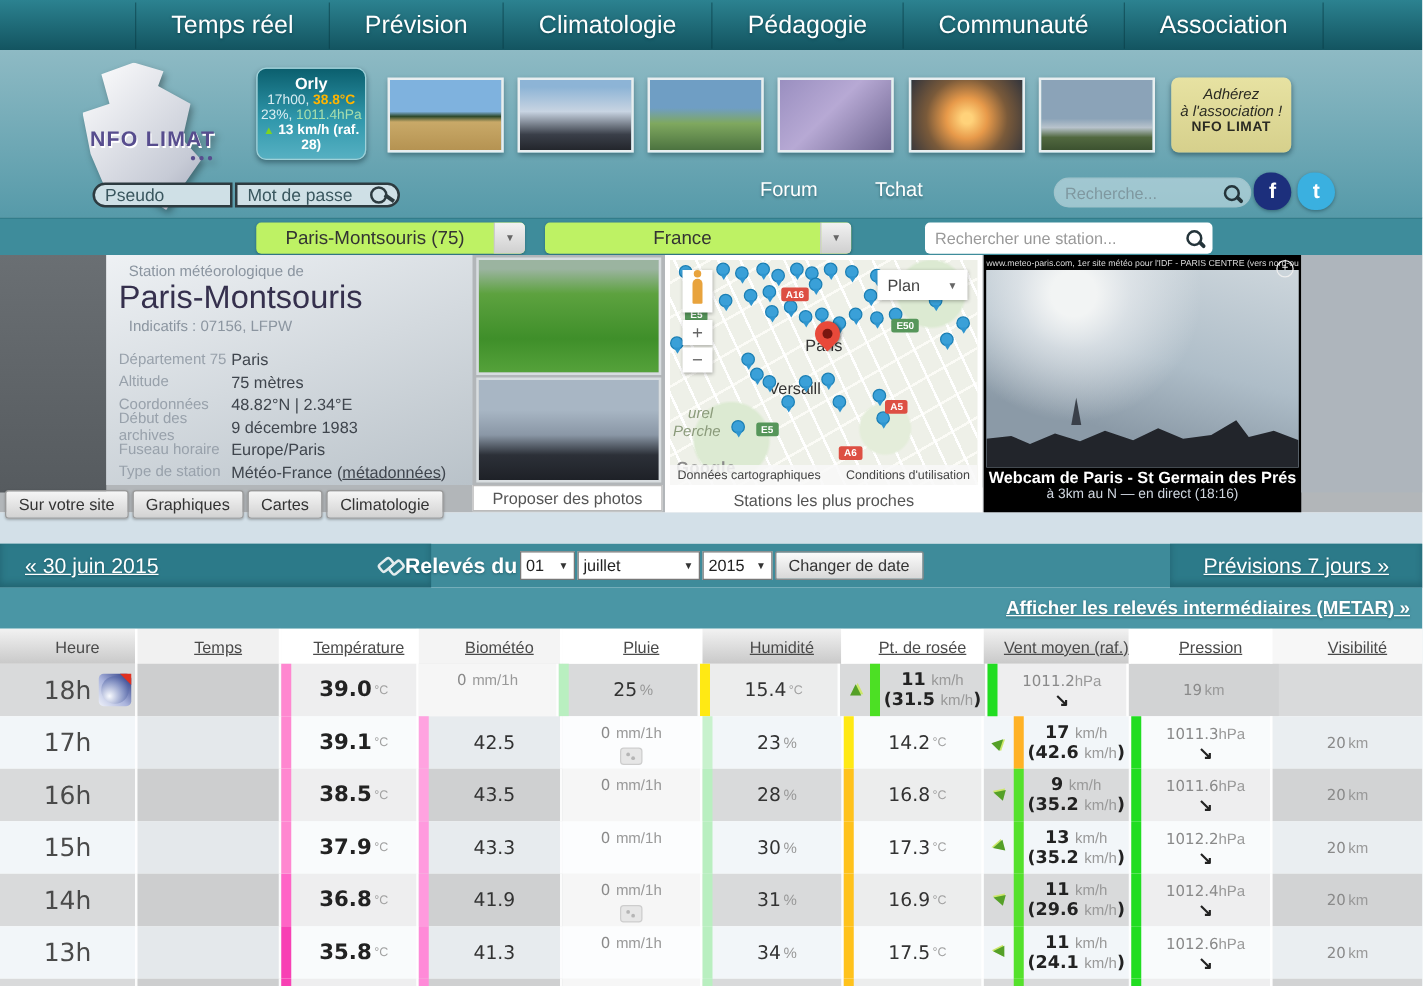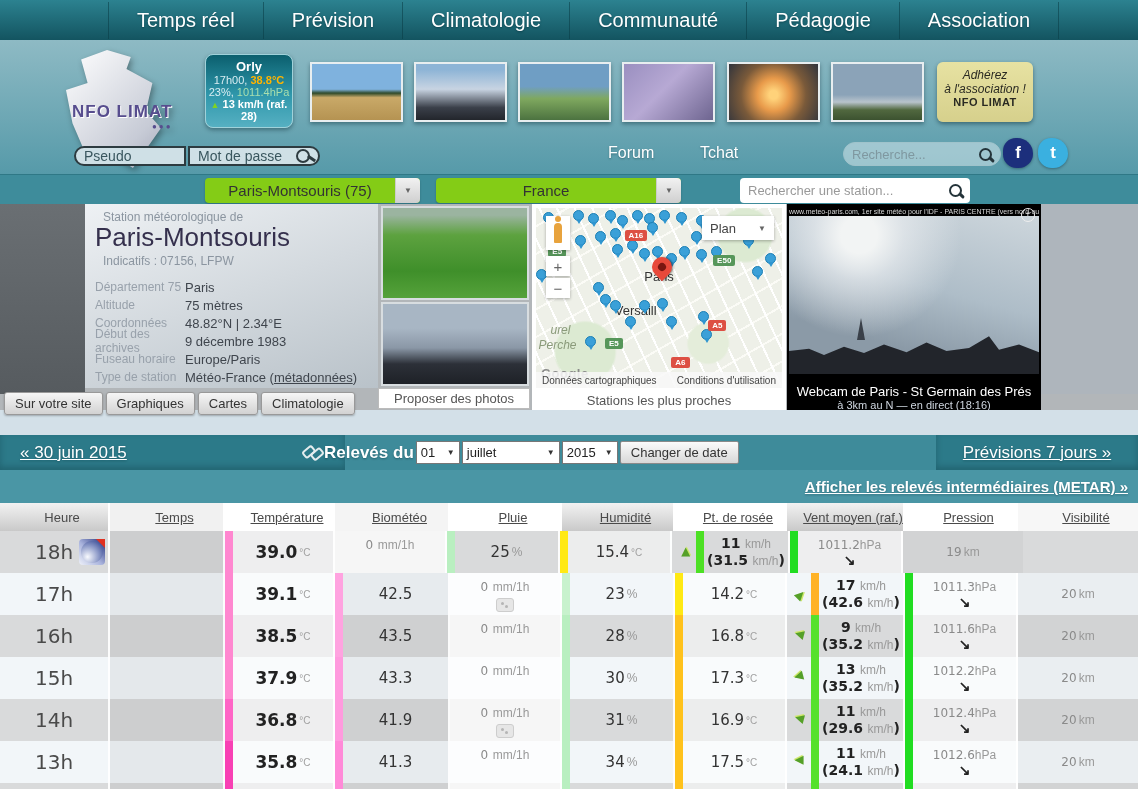--- a/index.html
+++ b/index.html
@@ -37,21 +37,21 @@
   .keyicon{width:10px;height:10px;border:2px solid #2d3b40;border-radius:50%;position:relative;}
   .keyicon::after{content:'';position:absolute;left:9px;top:6px;width:9px;height:3px;background:#2d3b40;transform:rotate(35deg);}
   .hlink{position:absolute;top:104px;color:#fff;font-size:16px;cursor:pointer;text-shadow:0 1px 2px rgba(0,40,50,.4);}
   .searchpill{position:absolute;left:843px;top:102px;width:158px;height:24px;border-radius:13px;background:rgba(214,231,236,.55);border:1px solid #9fc3cb;display:flex;align-items:center;justify-content:space-between;padding:0 8px;box-sizing:border-box;color:#7f98a0;font-size:13px;}
   .mag{width:9px;height:9px;border:2px solid #24343a;border-radius:50%;position:relative;display:inline-block;}
   .mag::after{content:'';position:absolute;width:7px;height:3px;background:#24343a;transform:rotate(45deg);right:-5px;bottom:-2px;border-radius:2px;}
   .social{position:absolute;top:98px;width:30px;height:30px;border-radius:45% 55% 50% 48%;display:flex;align-items:center;justify-content:center;color:#fff;font-weight:bold;font-size:17px;cursor:pointer;box-shadow:0 1px 3px rgba(0,30,40,.4);}
 
   
   .stationbar{position:absolute;left:0;top:174px;width:1138px;height:30px;background:#3e8c9b;border-top:1px solid #2f7886;box-sizing:border-box;}
-  .dropdown{position:absolute;top:3px;height:25px;background:#84cc16;border-radius:4px;display:flex;align-items:stretch;overflow:hidden;box-shadow:0 1px 2px rgba(0,30,40,.3);cursor:pointer;}
+  .dropdown{position:absolute;top:3px;height:25px;background:#bef264;border-radius:4px;display:flex;align-items:stretch;overflow:hidden;box-shadow:0 1px 2px rgba(0,30,40,.3);cursor:pointer;}
   .dropdown .val{flex:1;display:flex;align-items:center;justify-content:center;font-size:15px;color:#333;}
   .dropdown .arrbox{width:24px;background:linear-gradient(#f2f2f2,#cfcfcf);border-left:1px solid #ccc;display:flex;align-items:center;justify-content:center;color:#666;font-size:8px;}
   .searchstation{position:absolute;left:740px;top:3px;width:230px;height:25px;background:#fff;border-radius:4px;display:flex;align-items:center;justify-content:space-between;padding:0 8px;box-sizing:border-box;color:#999;font-size:13px;}
 
   
   .content{position:absolute;left:0;top:204px;width:1138px;height:206px;background:#b2b6b9;}
   .darkedge{position:absolute;left:0;top:0;width:85px;height:190px;background:linear-gradient(#6a6f73,#565b5f);}
   .panel{position:absolute;left:85px;top:0;width:293px;height:184px;background:linear-gradient(160deg,#eef1f4,#b9c2c9);}
   .panel .sup{position:absolute;left:18px;top:6px;font-size:12px;color:#8b95a0;}
   .panel .title{position:absolute;left:10px;top:18px;font-size:26px;color:#35304d;}
@@ -84,21 +84,21 @@
   .zbtn{position:absolute;left:10px;width:24px;height:20px;background:#fff;box-shadow:0 1px 3px rgba(0,0,0,.3);z-index:4;display:flex;align-items:center;justify-content:center;font-size:15px;color:#666;cursor:pointer;}
   .attrib{position:absolute;left:0;bottom:0;width:100%;height:16px;background:rgba(248,248,248,.85);display:flex;justify-content:space-between;align-items:center;padding:0 6px;box-sizing:border-box;font-size:10px;color:#444;z-index:4;}
   .mapcaption{position:absolute;left:0;top:186px;width:254px;height:20px;background:#fff;display:flex;align-items:center;justify-content:center;font-size:13px;color:#555;}
   .webcam{position:absolute;left:787px;top:0;width:254px;height:206px;background:#000;padding:2px;box-sizing:border-box;}
   .camtop{height:10px;color:#d8d8d8;font-size:7px;white-space:nowrap;overflow:hidden;display:flex;align-items:center;}
   .camplus{position:absolute;right:6px;top:4px;width:12px;height:12px;border:1px solid #eee;border-radius:50%;color:#eee;font-size:9px;line-height:11px;text-align:center;z-index:5;cursor:pointer;}
   .camimg{position:relative;height:158px;background:radial-gradient(circle at 28% 12%,#f2f4f4 0 8%,rgba(240,242,244,.6) 20%,transparent 45%),linear-gradient(195deg,#cdd6dc,#aebdc8 45%,#8b9aa7 75%);overflow:hidden;}
   .skyline{position:absolute;left:0;bottom:0;width:100%;height:42px;background:#22252b;clip-path:polygon(0 45%,8% 40%,14% 55%,22% 35%,30% 50%,38% 30%,47% 48%,55% 25%,63% 45%,72% 38%,80% 10%,84% 42%,92% 30%,100% 48%,100% 100%,0 100%);}
   .eiffel{position:absolute;left:27%;bottom:34px;width:0;height:0;border-left:4px solid transparent;border-right:4px solid transparent;border-bottom:22px solid #3a4049;}
   .camcap{height:30px;color:#fff;text-align:center;}
-  .camcap .l1{font-size:13px;font-weight:normal;margin-top:10px;}
+  .camcap .l1{font-size:13px;font-weight:bold;margin-top:0;}
   .camcap .l2{font-size:11px;color:#cfd6df;}
   .rightgrey{position:absolute;left:1041px;top:0;width:97px;height:190px;background:#aeb5bc;}
   .tabsbar{position:absolute;left:4px;top:188px;display:flex;gap:3px;z-index:5;}
   .tabbtn{background:linear-gradient(#f6f6f6,#d2d2d2);border:1px solid #999;border-radius:3px;font-size:13px;color:#333;padding:3px 10px;cursor:pointer;box-shadow:0 1px 2px rgba(0,0,0,.25);}
 
   .gapstrip{position:absolute;left:0;top:410px;width:1138px;height:25px;background:#d3e0e8;}
 
   
   .datebar{position:absolute;left:0;top:435px;width:1138px;height:35px;background:#3e8b9a;}
   .dtab{position:absolute;top:0;height:35px;background:#2c7a89;display:flex;align-items:center;box-shadow:inset 0 -3px 6px rgba(0,30,40,.25);}
@@ -159,22 +159,22 @@
 </style>
 </head>
 <body>
 
 <div class="page">
 
   <div class="navbar">
       <div class="nav-item">Temps réel</div>
       <div class="nav-item">Prévision</div>
       <div class="nav-item">Climatologie</div>
+      <div class="nav-item">Pédagogie</div>
       <div class="nav-item">Communauté</div>
-      <div class="nav-item">Pédagogie</div>
       <div class="nav-item">Association</div>
     </div>
 
   <div class="header">
     <div class="logo">
       <div class="shape"></div>
       <div class="txt">NFO LIMAT</div>
       <div class="dots">●●●</div>
     </div>
     <div class="widget">

